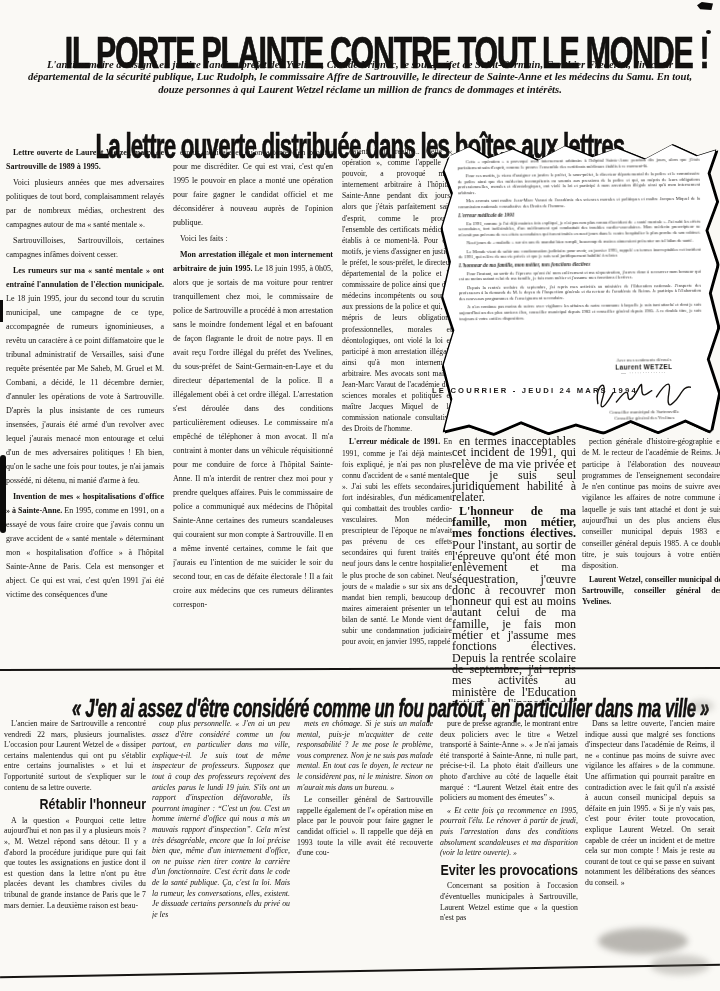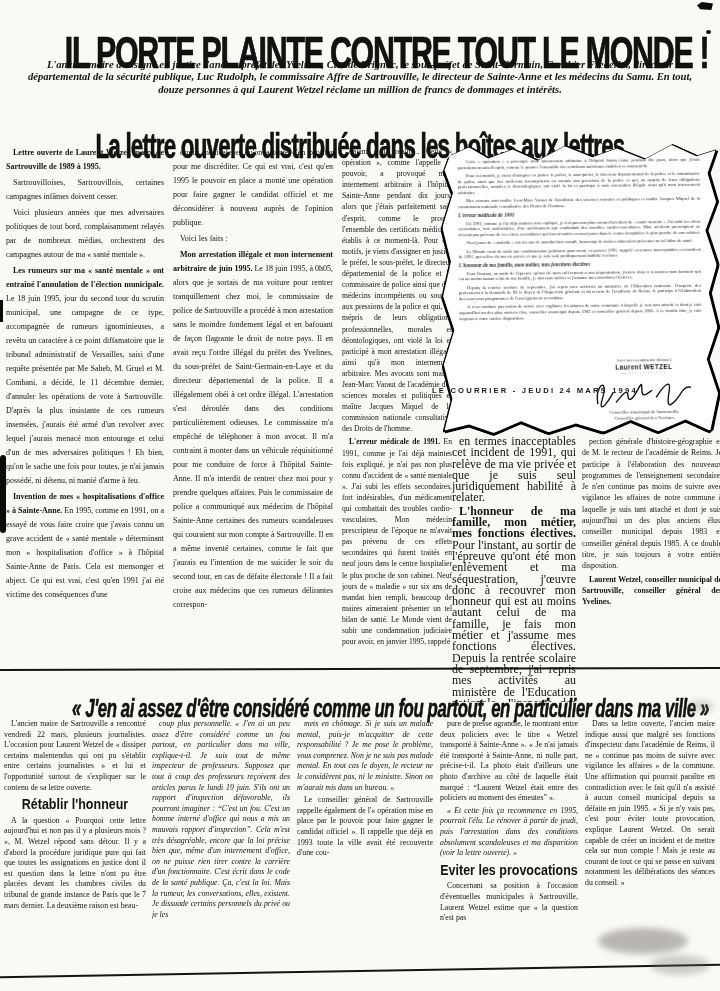--- a/index.html
+++ b/index.html
@@ -35,21 +35,21 @@
     transform:scale(0.80,1.25);transform-origin:50% 0;
     -webkit-text-stroke:0.4px #000;
   }
   
   .col{position:absolute;overflow:hidden;text-align:justify;}
   .col p{margin:0 0 2px;text-indent:7px;}
   .col p .lead{font-weight:bold;}
   .col p.ital{font-style:italic;}
   .subhead{
     font-family:"Liberation Sans",sans-serif;font-weight:800;
-    font-size:12.5px;text-align:center;margin:7px 0 5px;text-indent:0;
+    font-size:12.5px;text-align:right;margin:7px 0 5px;text-indent:0;
     transform:scaleY(1.1);
   }
   .uc{top:146px;height:556px;font-size:8px;line-height:14px;}
   #col-1{left:6px;width:158px;}
   #col-2{left:173px;width:160px;}
   #col-3{left:342px;width:110px;font-size:7.6px;line-height:11.1px;}
   #col-4{top:436px;height:266px;left:438px;width:124px;font-size:12px;line-height:11.3px;margin-left:14px;}
   #col-5{top:436px;height:266px;left:574px;width:140px;font-size:7.8px;line-height:11.3px;margin-left:8px;}
   .lc{top:719px;height:252px;font-size:7.8px;line-height:10.6px;}
   #lcol-1{left:4px;width:142px;}
@@ -103,22 +103,22 @@
 </style>
 </head>
 <body data-name="newspaper-page">
 
 <h1 class="headline" data-name="main-headline">IL PORTE PLAINTE CONTRE TOUT LE MONDE !</h1>
 <p class="standfirst" data-name="standfirst">L'ancien maire a assigné en justice l'ancien préfet des Yvelines, Claude Erignac, le sous-préfet de Saint-Germain, Gonthier Frederici, directeur départemental de la sécurité publique, Luc Rudolph, le commissaire Affre de Sartrouville, le directeur de Sainte-Anne et les médecins du Samu. En tout, douze personnes à qui Laurent Wetzel réclame un million de francs de dommages et intérêts.</p>
 <h2 class="section-title" data-name="letter-section-title">La lettre ouverte distribuée dans les boîtes aux lettres</h2>
 
 <div class="col uc" id="col-1" data-name="open-letter-column-1">
     <p data-name="paragraph"><b class="lead">Lettre ouverte de Laurent Wetzel, maire de Sartrouville de 1989 à 1995. </b></p>
+    <p data-name="paragraph">Voici plusieurs années que mes adversaires politiques de tout bord, complaisamment relayés par de nombreux médias, orchestrent des campagnes autour de ma « santé mentale ».</p>
     <p data-name="paragraph">Sartrouvilloises, Sartrouvillois, certaines campagnes infâmes doivent cesser.</p>
-    <p data-name="paragraph">Voici plusieurs années que mes adversaires politiques de tout bord, complaisamment relayés par de nombreux médias, orchestrent des campagnes autour de ma « santé mentale ».</p>
     <p data-name="paragraph"><b class="lead">Les rumeurs sur ma « santé mentale » ont entraîné l'annulation de l'élection municipale. </b>Le 18 juin 1995, jour du second tour du scrutin municipal, une campagne de ce type, accompagnée de rumeurs ignominieuses, a revêtu un caractère à ce point diffamatoire que le tribunal administratif de Versailles, saisi d'une requête présentée par Me Saheb, M. Gruel et M. Combani, a décidé, le 11 décembre dernier, d'annuler les opérations de vote à Sartrouville. D'après la plus insistante de ces rumeurs insensées, j'aurais été armé d'un revolver avec lequel j'aurais menacé mon entourage et celui d'un de mes adversaires politiques ! Eh bien, qu'on le sache une fois pour toutes, je n'ai jamais possédé, ni détenu, ni manié d'arme à feu.</p>
     <p data-name="paragraph"><b class="lead">Invention de mes « hospitalisations d'office » à Sainte-Anne. </b>En 1995, comme en 1991, on a essayé de vous faire croire que j'avais connu un grave accident de « santé mentale » déterminant mon « hospitalisation d'office » à l'hôpital Sainte-Anne de Paris. Cela est mensonger et abject. Ce qui est vrai, c'est qu'en 1991 j'ai été victime des conséquences d'une</p>
   </div>
 <div class="col uc" id="col-2" data-name="open-letter-column-2">
     <p data-name="paragraph">erreur médicale et qu'on a tenté d'en profiter pour me discréditer. Ce qui est vrai, c'est qu'en 1995 le pouvoir en place a monté une opération pour faire gagner le candidat officiel et me déconsidérer à nouveau auprès de l'opinion publique.</p>
     <p data-name="paragraph">Voici les faits :</p>
     <p data-name="paragraph"><b class="lead">Mon arrestation illégale et mon internement arbitraire de juin 1995. </b>Le 18 juin 1995, à 0h05, alors que je sortais de ma voiture pour rentrer tranquillement chez moi, le commissaire de police de Sartrouville a procédé à mon arrestation sans le moindre fondement légal et en bafouant de façon flagrante le droit de notre pays. Il en avait reçu l'ordre illégal du préfet des Yvelines, du sous-préfet de Saint-Germain-en-Laye et du directeur départemental de la police. Il a illégalement obéi à cet ordre illégal. L'arrestation s'est déroulée dans des conditions particulièrement odieuses. Le commissaire m'a empêché de téléphoner à mon avocat. Il m'a contraint à monter dans un véhicule réquisitionné pour me conduire de force à l'hôpital Sainte-Anne. Il m'a interdit de rentrer chez moi pour y prendre quelques affaires. Puis le commissaire de police a communiqué aux médecins de l'hôpital Sainte-Anne certaines des rumeurs scandaleuses qui couraient sur mon compte à Sartrouville. Il en a même inventé certaines, comme le fait que j'aurais eu l'intention de me suicider le soir du second tour, en cas de défaite électorale ! Il a fait croire aux médecins que ces rumeurs délirantes correspon-</p>
   </div>
 <div class="col uc" id="col-3" data-name="open-letter-column-3">
     <p data-name="paragraph">daient à la réalité... Cette « opération », comme l'appelle le pouvoir, a provoqué mon internement arbitraire à l'hôpital Sainte-Anne pendant dix jours, alors que j'étais parfaitement sain d'esprit, comme le prouve l'ensemble des certificats médicaux établis à ce moment-là. Pour ces motifs, je viens d'assigner en justice le préfet, le sous-préfet, le directeur départemental de la police et le commissaire de police ainsi que des médecins incompétents ou soumis aux pressions de la police et qui, au mépris de leurs obligations professionnelles, morales et déontologiques, ont violé la loi et participé à mon arrestation illégale ainsi qu'à mon internement arbitraire. Mes avocats sont maître Jean-Marc Varaut de l'académie des sciences morales et politiques et maître Jacques Miquel de la commission nationale consultative des Droits de l'homme.</p>

